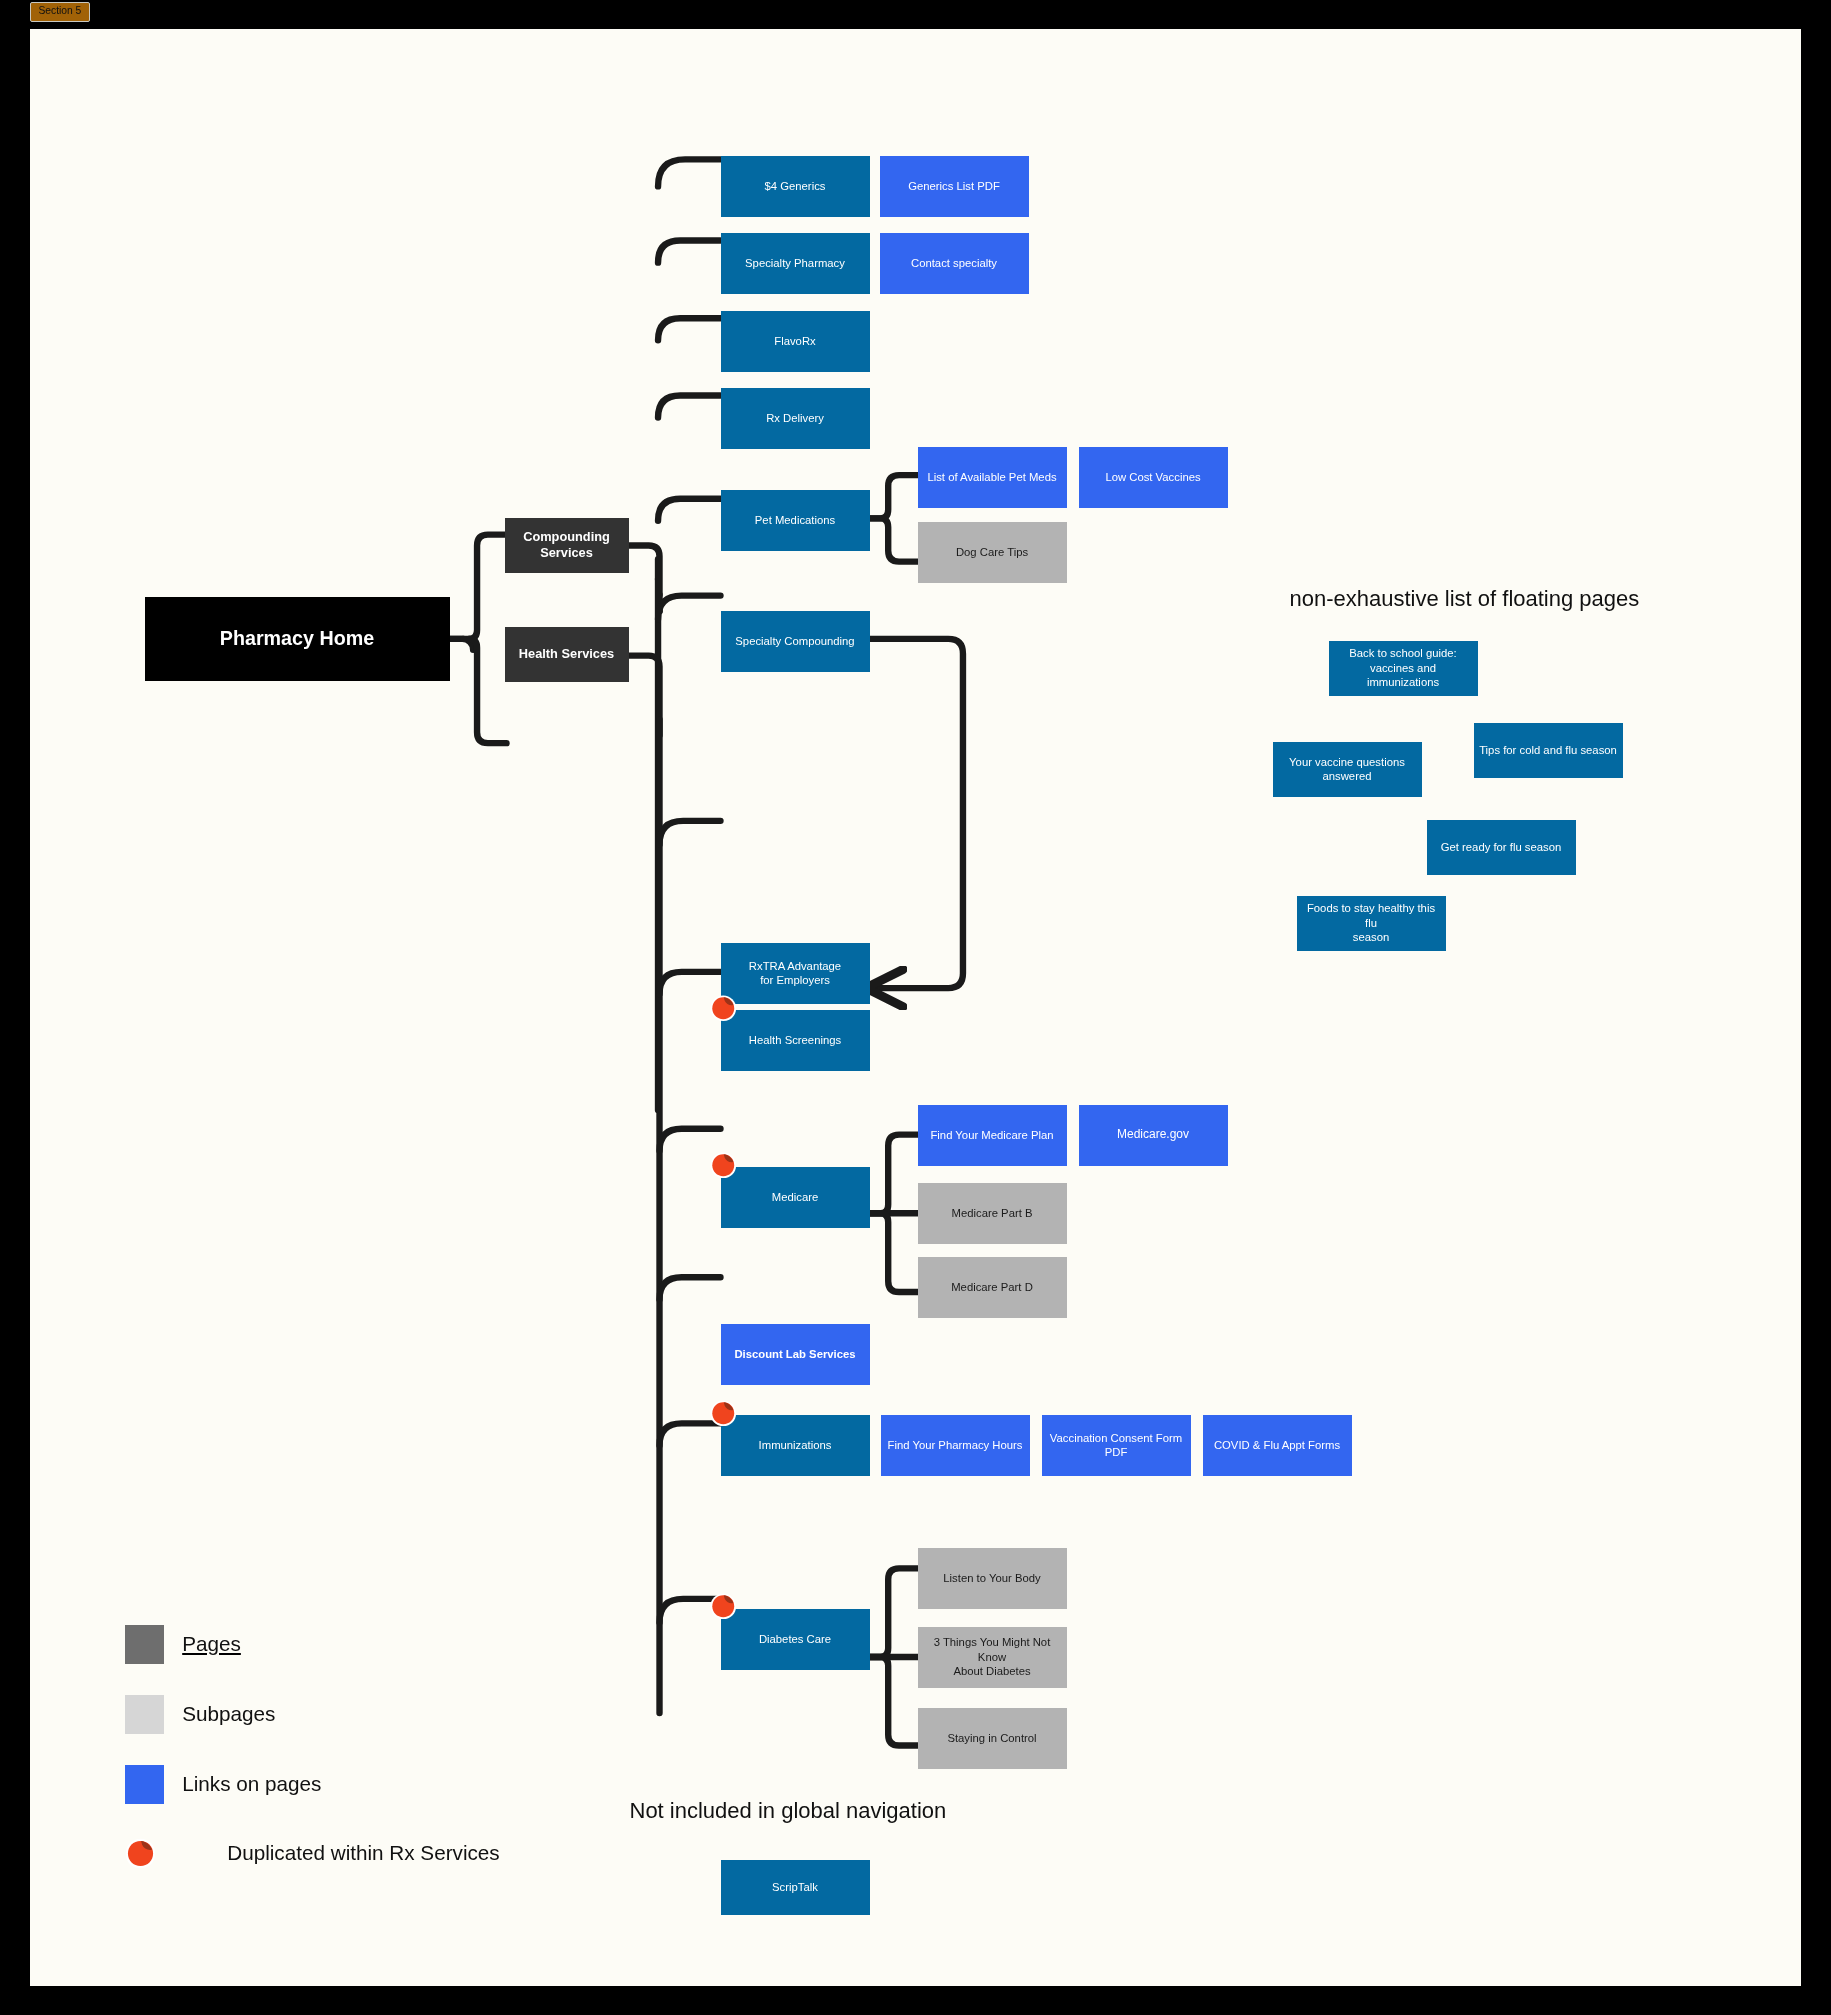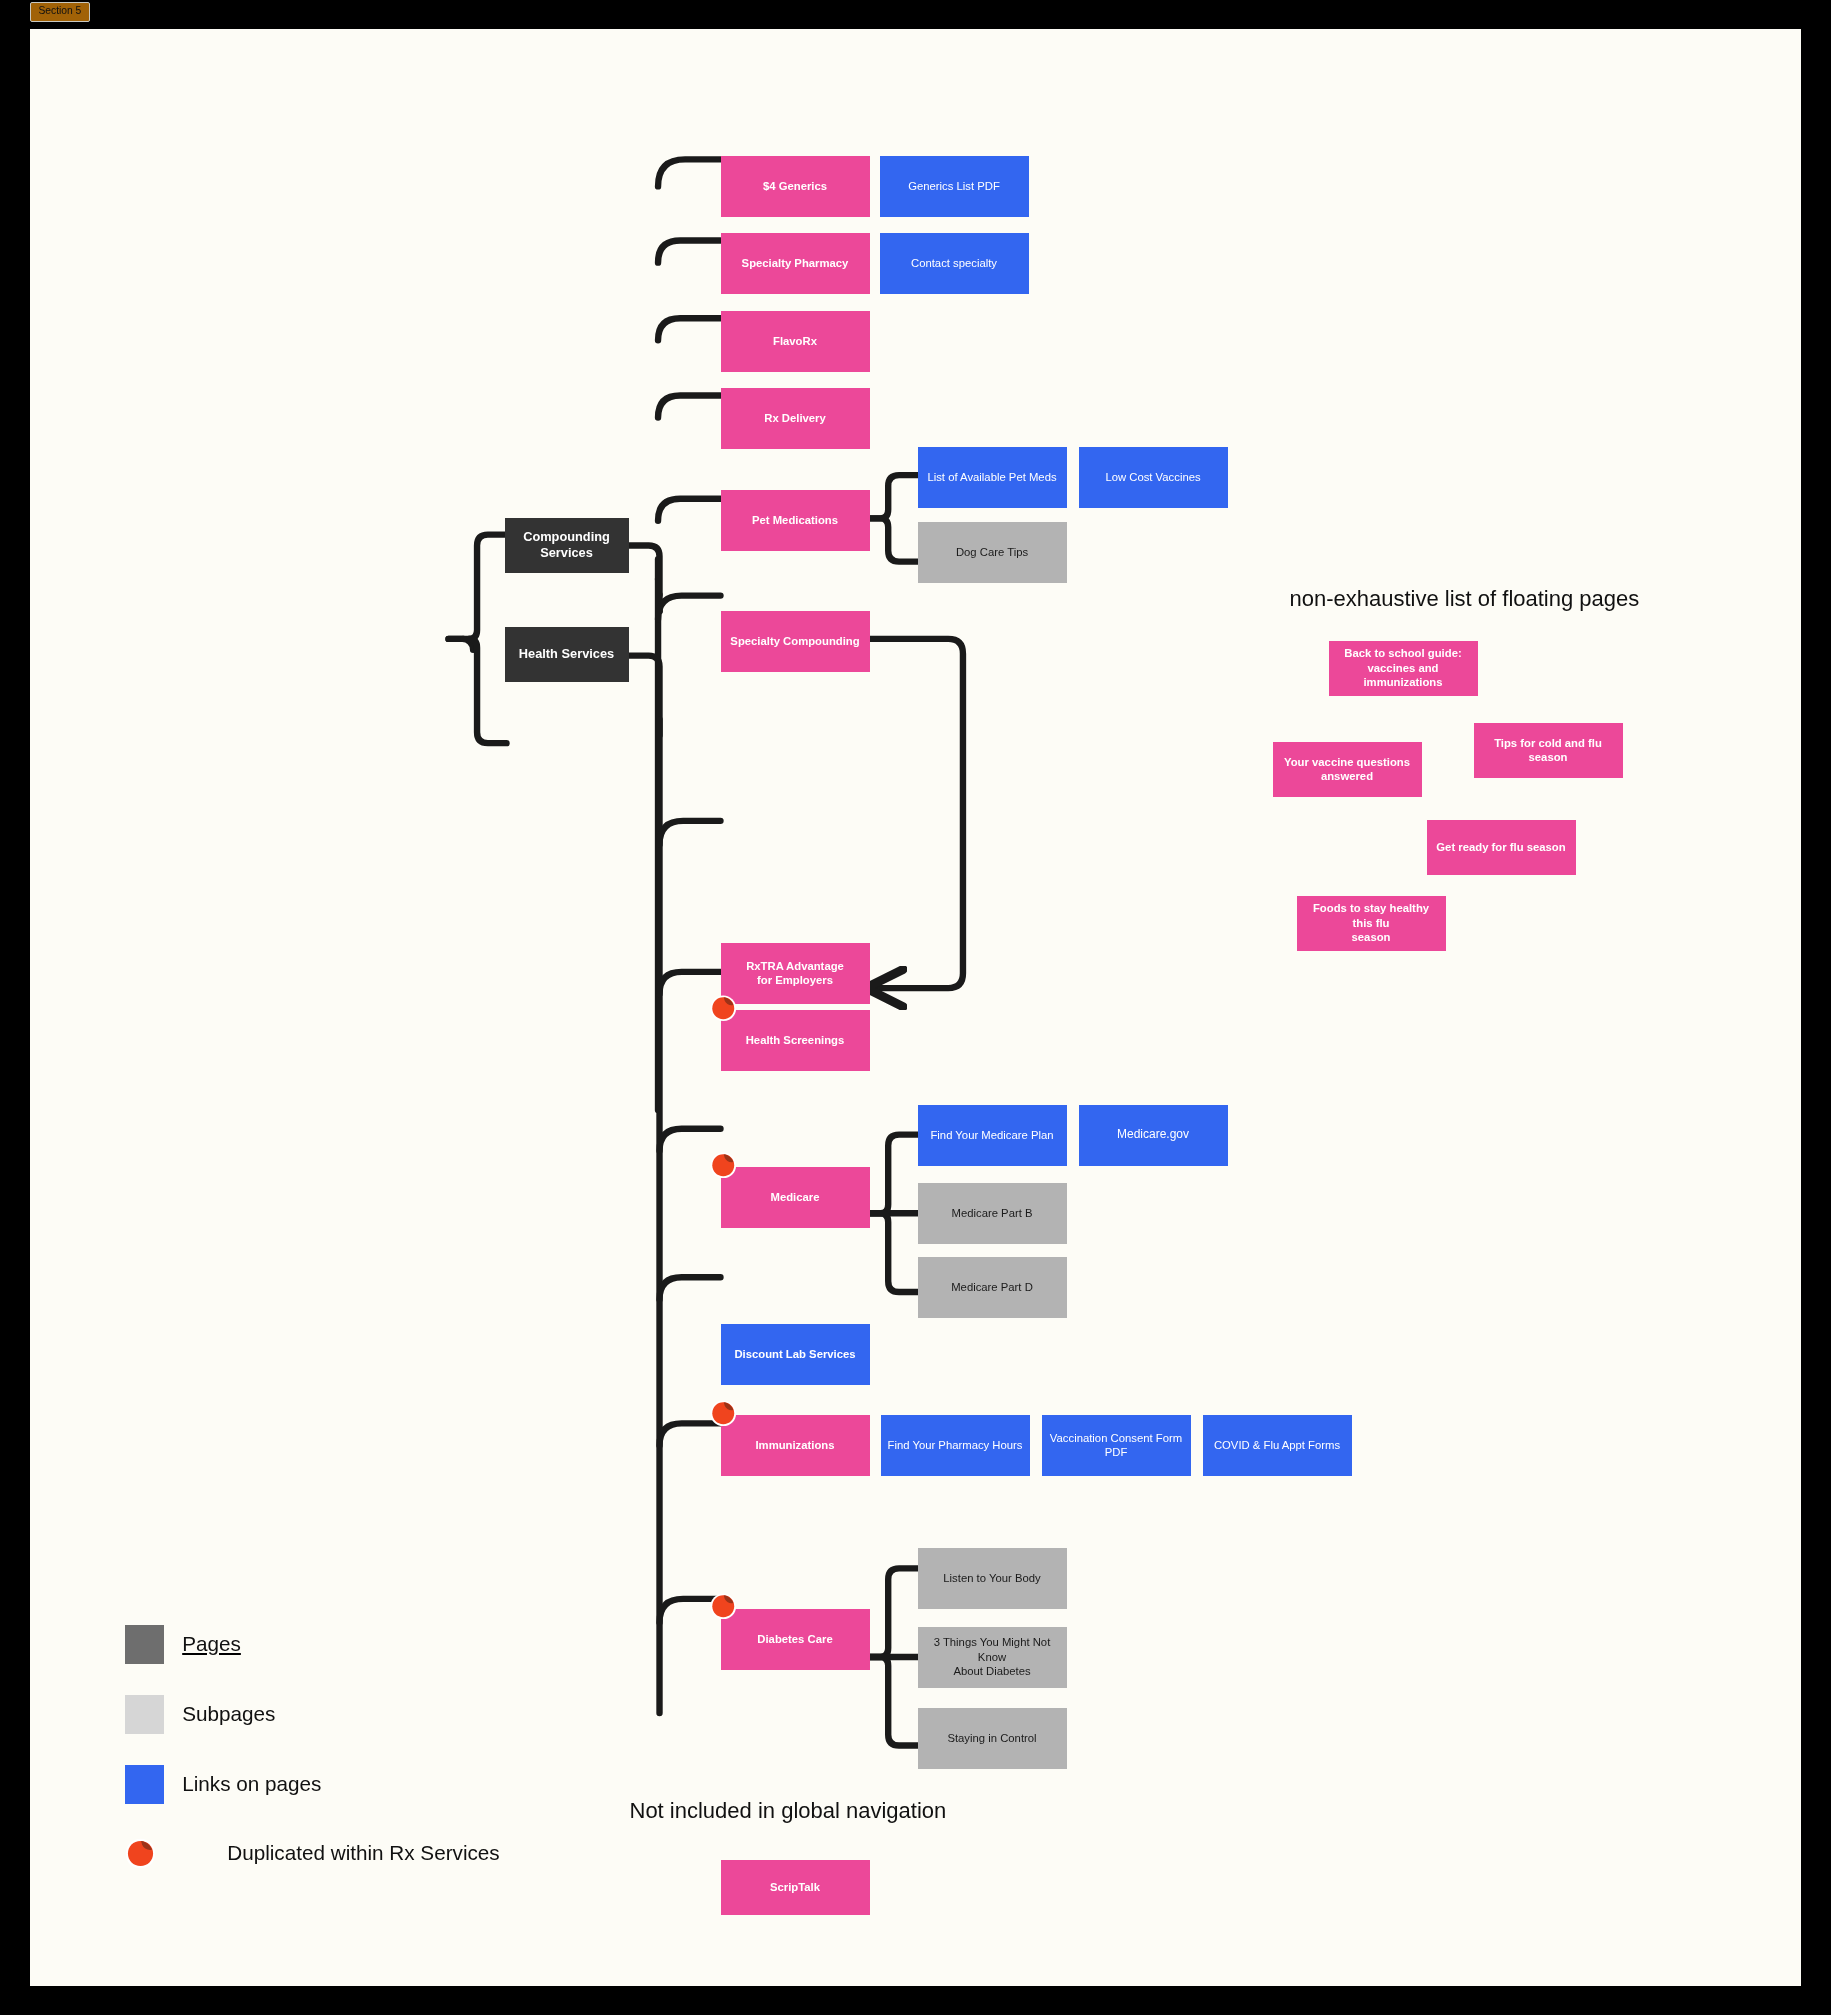--- a/index.html
+++ b/index.html
@@ -26,21 +26,21 @@
   #wires{position:absolute;left:0;top:0;width:1771px;height:1957px;pointer-events:none;}
 
   
   .node{
     position:absolute;box-sizing:border-box;
     display:flex;align-items:center;justify-content:center;
     text-align:center;line-height:1.28;padding:2px 4.9px;
   }
   .node.home{background:#000;color:#fff;font-weight:700;}
   .node.section{background:#333333;color:#fff;font-weight:700;}
-  .node.page{background:#ec4899;color:#fff;font-weight:700;text-align:center;}
+  .node.page{background:#0369a1;color:#fff;font-weight:400;text-align:center;}
   .node.subpage{background:#b3b3b3;color:#1b1b1b;font-weight:400;}
   .node.link{background:#3366f0;color:#fff;font-weight:400;}
   .node.link.strong{font-weight:700;}
 
   
   .dup{position:absolute;width:30.5px;height:30.5px;pointer-events:none;}
 
   
   .caption{position:absolute;color:#111;white-space:nowrap;}
 
@@ -110,20 +110,23 @@
         <path d="M1707,2408 h100"></path>
         <path d="M1707,2408 h22 q16,0 16,18 v120 q0,22 22,22 h38"></path>
 
         <path d="M1707,3310 h22 q16,0 16,-18 v-140 q0,-22 22,-22 h38"></path>
         <path d="M1707,3310 h100"></path>
         <path d="M1707,3310 h22 q16,0 16,18 v140 q0,22 22,22 h38"></path>
 
       </g>
     </svg>
 
+    <div class="node home" style="left:115px;top:568px;width:305px;height:84px;font-size:19.7px;">
+      <span>Pharmacy Home</span>
+    </div>
 
     <div class="node section" style="left:475px;top:489px;width:124px;height:55px;font-size:12.8px;">
       <span>Compounding Services</span>
     </div>
 
     <div class="node section" style="left:475px;top:598px;width:124px;height:55px;font-size:12.8px;">
       <span>Health Services</span>
     </div>
 
     <div class="node page" style="left:691px;top:127px;width:149px;height:61px;font-size:11.3px;">

